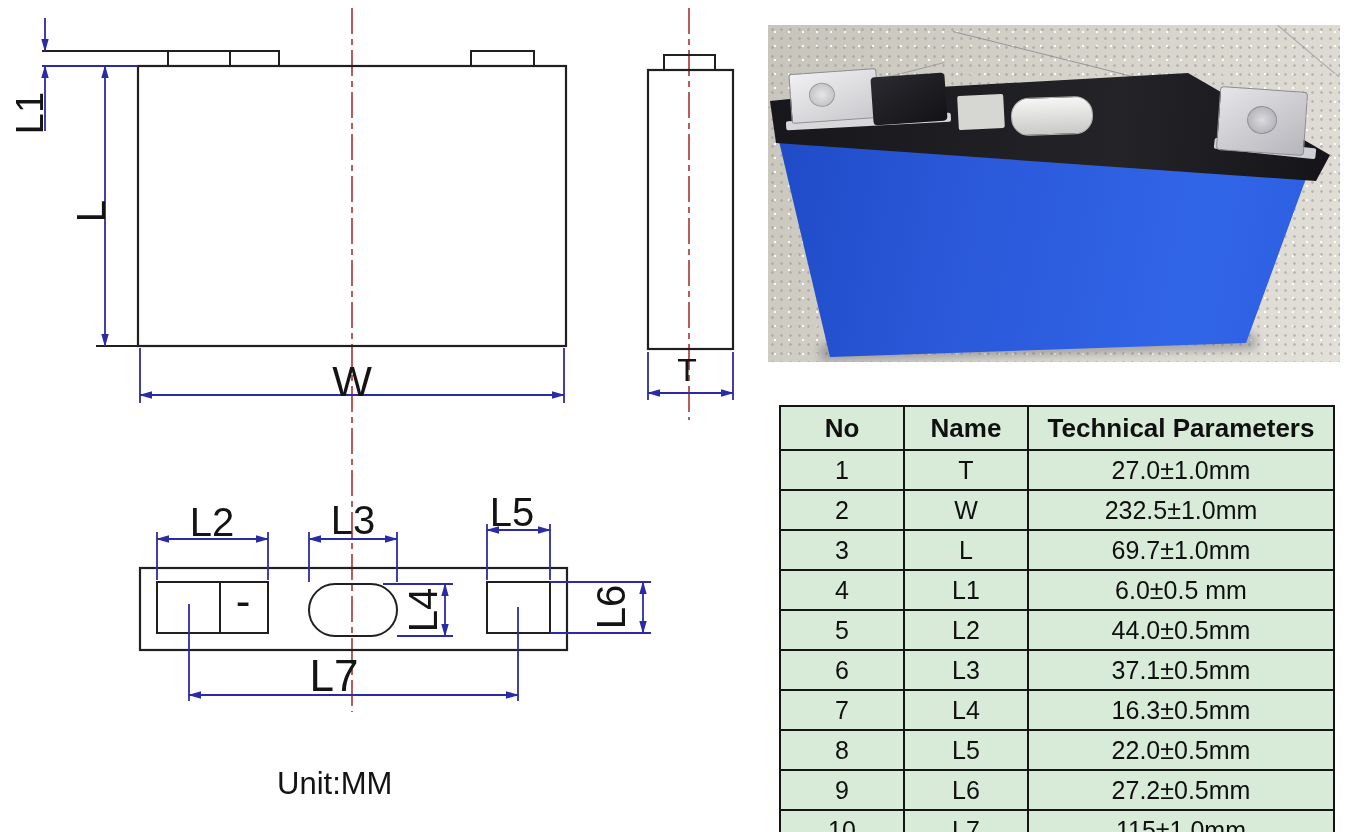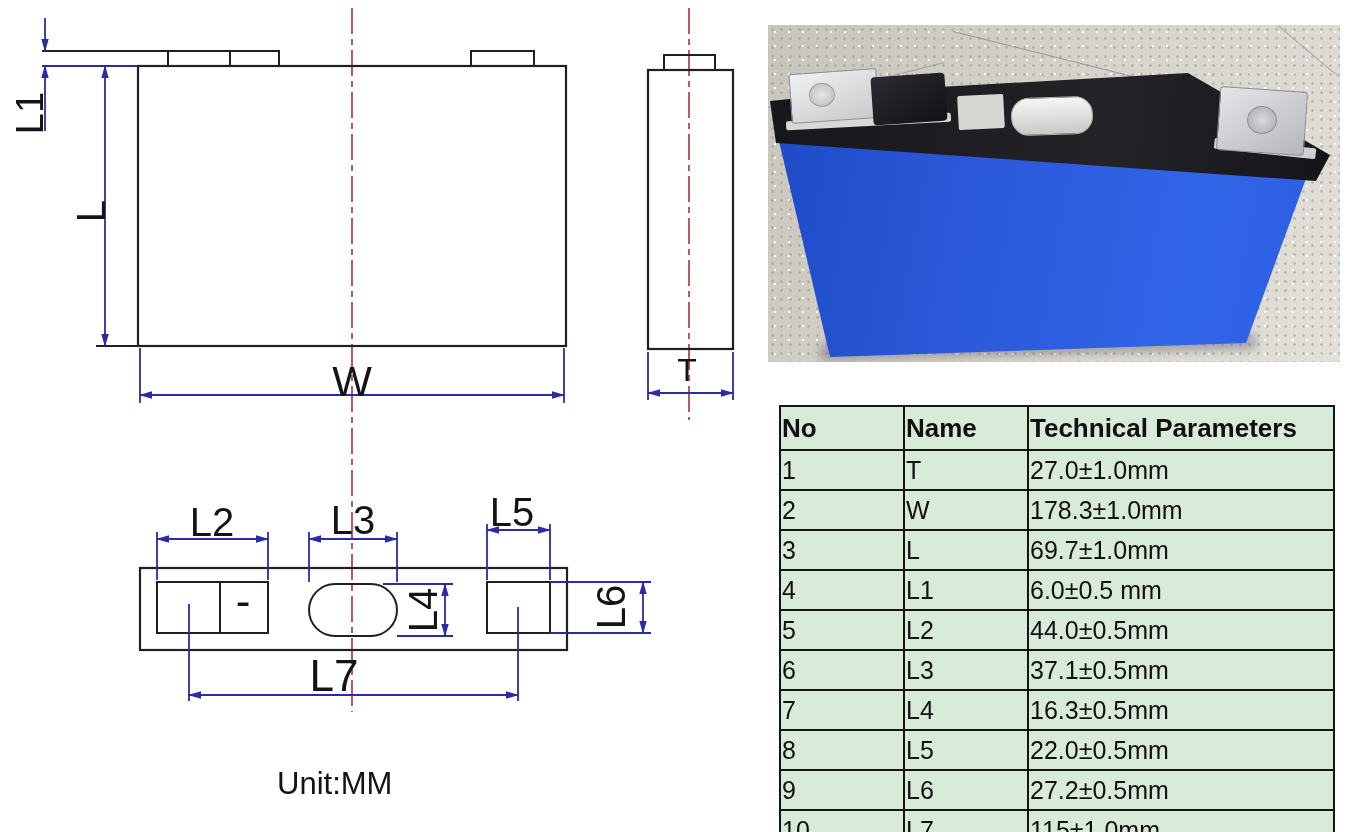--- a/index.html
+++ b/index.html
@@ -42,21 +42,21 @@
   .vent{position:absolute;left:243px;top:72px;width:80px;height:36px;border-radius:18px;
           background:linear-gradient(#f6f6f4,#c9c9c7);border:1px solid #b0b0ae;transform:rotate(-2deg);}
   .terminal-right{position:absolute;left:450px;top:64px;width:86px;height:62px;border-radius:4px;
           background:linear-gradient(145deg,#e6e6e9,#b5b5bb);border:1px solid #8c8c94;transform:rotate(4deg);}
   .screw-right{position:absolute;left:28px;top:16px;width:28px;height:26px;border-radius:50%;
           background:radial-gradient(#dcdcdf,#a6a6ac);border:1px solid #90909a;}
 
   
   .spec-table{position:absolute;left:779px;top:405px;width:554px;}
   table{border-collapse:collapse;table-layout:fixed;width:554px;background:#d7ebd8;}
-  th,td{border:2px solid #141414;text-align:left;vertical-align:middle;color:#101010;
+  th,td{border:2px solid #141414;text-align:center;vertical-align:middle;color:#101010;
         overflow:hidden;white-space:nowrap;}
   th{font-size:26px;font-weight:bold;height:40px;}
   td{font-size:25px;height:36px;}
 </style>
 </head>
 <body>
 
 <div class="canvas">
 
   <svg width="1360" height="832" viewBox="0 0 1360 832" style="position:absolute;left:0;top:0;">
@@ -184,21 +184,21 @@
       </thead>
       <tbody>
         <tr>
           <td>1</td>
           <td>T</td>
           <td>27.0±1.0mm</td>
         </tr>
         <tr>
           <td>2</td>
           <td>W</td>
-          <td>178.3±1.0mm</td>
+          <td>232.5±1.0mm</td>
         </tr>
         <tr>
           <td>3</td>
           <td>L</td>
           <td>69.7±1.0mm</td>
         </tr>
         <tr>
           <td>4</td>
           <td>L1</td>
           <td>6.0±0.5 mm</td>

